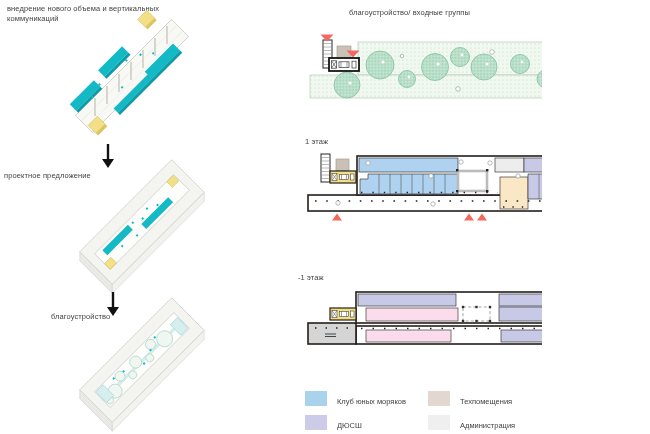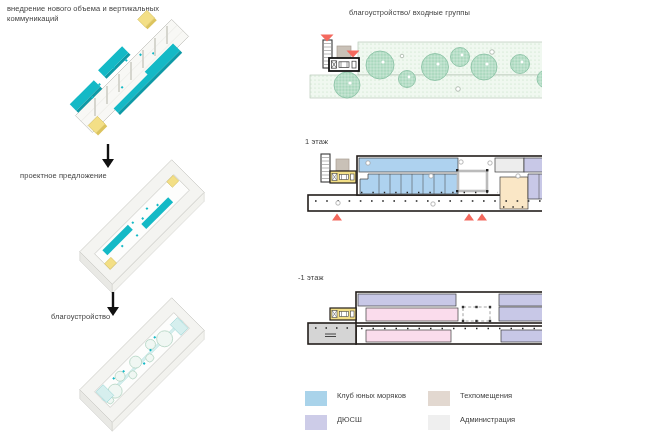--- a/index.html
+++ b/index.html
@@ -11,21 +11,21 @@
   .f-teal{fill:var(--teal);}   .f-tealD{fill:var(--teal_dark);}
   .f-yellow{fill:var(--yellow);} .f-yellowD{fill:var(--yellow_dark);}
   .f-blue{fill:var(--blue);}   .f-lav{fill:var(--lavender);}
   .f-peach{fill:var(--peach);} .f-pink{fill:var(--pink);}
   .f-red{fill:var(--red);}     .f-grey{fill:var(--block_grey);}
   .f-egrey{fill:var(--entry_grey);} .f-agrey{fill:var(--admin_grey);}
   .s-wall{stroke:var(--wall);}
   .legend{position:absolute;left:305px;top:391px;display:grid;
           grid-template-rows:repeat(2,15px);grid-auto-flow:column;
           grid-template-columns:123px 123px 95px;row-gap:9px;}
-  .legend-item{display:flex;align-items:flex-start;gap:10px;}
+  .legend-item{display:flex;align-items:flex-end;gap:10px;}
   .swatch{width:22px;height:15px;flex:0 0 22px;}
   .legend-item span{font-size:7.5px;color:#3f3f3f;white-space:nowrap;}
 </style>
 </head>
 <body>
 
 <div id="stage">
 
   <svg width="0" height="0" class="abs" aria-hidden="true">
     <defs>
@@ -96,21 +96,21 @@
     <g stroke="#d2d2cb" stroke-width="1.8">
       <path d="M65,108 v-18 M77,96 v-18 M89,84 v-18 M101,72 v-18 M113,60 v-18 M125,48 v-18 M137,36 v-18"></path>
     </g>
   </svg>
 
   <svg class="abs" style="left:96px;top:142px;" width="26" height="28" viewBox="0 0 26 28">
     <line x1="12" y1="2" x2="12" y2="18" stroke="#111" stroke-width="2.4"></line>
     <polygon points="6,17 18,17 12,26" fill="#111"></polygon>
   </svg>
 
-  <div class="lbl" style="left:4px;top:171px;width:120px;margin-left:16px;">проектное предложение</div>
+  <div class="lbl" style="left:4px;top:171px;width:120px;">проектное предложение</div>
 
   <svg class="abs" style="left:45px;top:158px;" width="190" height="138" viewBox="0 0 190 138">
     <polygon points="34.8,93.7 67.3,126.2 67.3,135.2 34.8,102.7" fill="#e9e9e5" stroke="#c8c8c4" stroke-width="0.5"></polygon>
     <polygon points="67.3,126.2 159.2,34.3 159.2,43.3 67.3,135.2" fill="#f2f2ee" stroke="#c8c8c4" stroke-width="0.5"></polygon>
     <g transform="translate(97,64) rotate(-45)">
       <rect x="-65" y="-23" width="130" height="46" fill="#f4f4f1" stroke="#cfcfca" stroke-width="0.8"></rect>
       <rect x="-56" y="-11" width="112" height="22" fill="#fdfdfc" stroke="#c6c6c1" stroke-width="0.7"></rect>
       <rect x="-48" y="-8" width="36" height="7" class="f-teal"></rect>
       <rect x="-2" y="1" width="38" height="7" class="f-teal"></rect>
       <rect x="46" y="-11" width="9" height="8" class="f-yellow" stroke="#cdb64e" stroke-width="0.5"></rect>

